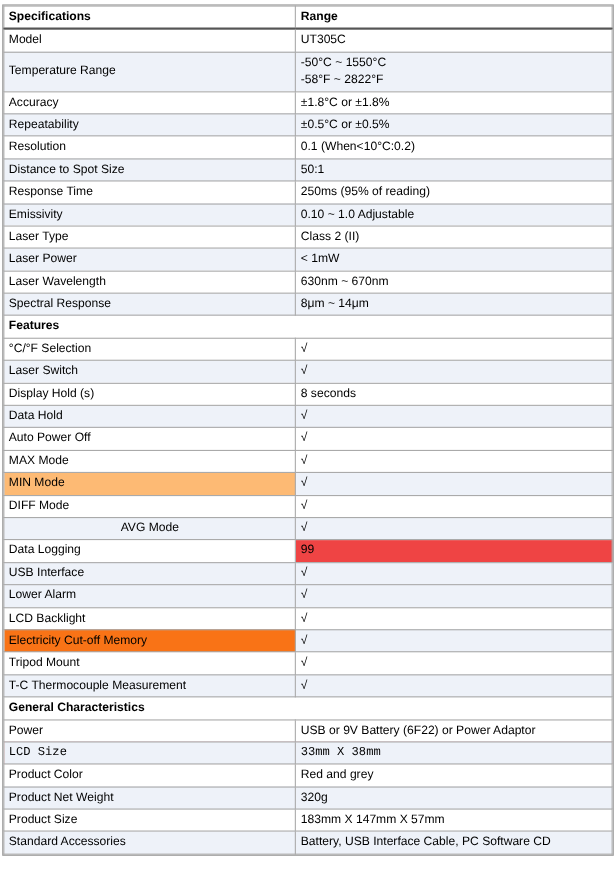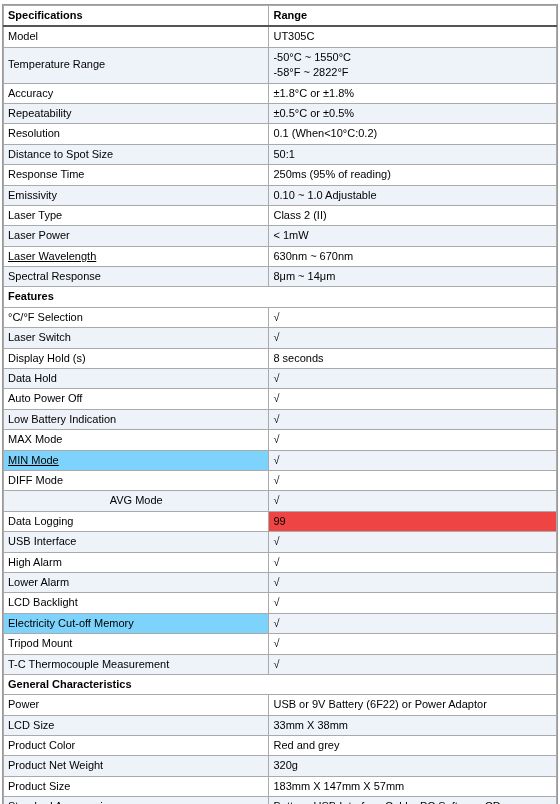--- a/index.html
+++ b/index.html
@@ -92,21 +92,21 @@
         </tr>
         <tr style="background: rgb(255, 255, 255);">
           <td style="background: rgb(255, 255, 255);">Laser Type</td>
           <td style="background: rgb(255, 255, 255);">Class 2 (II)</td>
         </tr>
         <tr style="background: rgb(238, 242, 249);">
           <td style="background: rgb(238, 242, 249);">Laser Power</td>
           <td style="background: rgb(238, 242, 249);">&lt; 1mW</td>
         </tr>
         <tr style="background: rgb(255, 255, 255);">
-          <td style="background: rgb(255, 255, 255); text-decoration: underline;">Laser Wavelength</td>
+          <td style="background: rgb(255, 255, 255);">Laser Wavelength</td>
           <td style="background: rgb(255, 255, 255);">630nm ~ 670nm</td>
         </tr>
         <tr style="background: rgb(238, 242, 249);">
           <td style="background: rgb(238, 242, 249);">Spectral Response</td>
           <td style="background: rgb(238, 242, 249);">8μm ~ 14μm</td>
         </tr>
         <tr class="section-header">
           <td colspan="2" style="font-weight: bold;">Features</td>
         </tr>
         <tr style="background: rgb(255, 255, 255);">
@@ -122,80 +122,72 @@
           <td style="background: rgb(255, 255, 255);">8 seconds</td>
         </tr>
         <tr style="background: rgb(238, 242, 249);">
           <td style="background: rgb(238, 242, 249);">Data Hold</td>
           <td style="background: rgb(238, 242, 249);">√</td>
         </tr>
         <tr style="background: rgb(255, 255, 255);">
           <td style="background: rgb(255, 255, 255);">Auto Power Off</td>
           <td style="background: rgb(255, 255, 255);">√</td>
         </tr>
-        <tr style="background: rgb(238, 242, 249);">
-          <td style="background: rgb(238, 242, 249);">Low Battery Indication</td>
-          <td style="background: rgb(238, 242, 249);">√</td>
-        </tr>
         <tr style="background: rgb(255, 255, 255);">
           <td style="background: rgb(255, 255, 255);">MAX Mode</td>
           <td style="background: rgb(255, 255, 255);">√</td>
         </tr>
         <tr style="background: rgb(238, 242, 249);">
-          <td style="background: #7dd3fc; text-decoration: underline;">MIN Mode</td>
+          <td style="background: #fdba74;">MIN Mode</td>
           <td style="background: rgb(238, 242, 249);">√</td>
         </tr>
         <tr style="background: rgb(255, 255, 255);">
           <td style="background: rgb(255, 255, 255);">DIFF Mode</td>
           <td style="background: rgb(255, 255, 255);">√</td>
         </tr>
         <tr style="background: rgb(238, 242, 249);">
           <td style="background: rgb(238, 242, 249); text-align: center;">AVG Mode</td>
           <td style="background: rgb(238, 242, 249);">√</td>
         </tr>
         <tr style="background: rgb(255, 255, 255);">
           <td style="background: rgb(255, 255, 255);">Data Logging</td>
           <td style="background: #ef4444;">99</td>
         </tr>
         <tr style="background: rgb(238, 242, 249);">
           <td style="background: rgb(238, 242, 249);">USB Interface</td>
           <td style="background: rgb(238, 242, 249);">√</td>
         </tr>
-        <tr style="background: rgb(255, 255, 255);">
-          <td style="background: rgb(255, 255, 255);">High Alarm</td>
-          <td style="background: rgb(255, 255, 255);">√</td>
-        </tr>
         <tr style="background: rgb(238, 242, 249);">
           <td style="background: rgb(238, 242, 249);">Lower Alarm</td>
           <td style="background: rgb(238, 242, 249);">√</td>
         </tr>
         <tr style="background: rgb(255, 255, 255);">
           <td style="background: rgb(255, 255, 255);">LCD Backlight</td>
           <td style="background: rgb(255, 255, 255);">√</td>
         </tr>
         <tr style="background: rgb(238, 242, 249);">
-          <td style="background: #7dd3fc;">Electricity Cut-off Memory</td>
+          <td style="background: #f97316;">Electricity Cut-off Memory</td>
           <td style="background: rgb(238, 242, 249);">√</td>
         </tr>
         <tr style="background: rgb(255, 255, 255);">
           <td style="background: rgb(255, 255, 255);">Tripod Mount</td>
           <td style="background: rgb(255, 255, 255);">√</td>
         </tr>
         <tr style="background: rgb(238, 242, 249);">
           <td style="background: rgb(238, 242, 249);">T-C Thermocouple Measurement</td>
           <td style="background: rgb(238, 242, 249);">√</td>
         </tr>
         <tr class="section-header">
           <td colspan="2" style="font-weight: bold;">General Characteristics</td>
         </tr>
         <tr style="background: rgb(255, 255, 255);">
           <td style="background: rgb(255, 255, 255);">Power</td>
           <td style="background: rgb(255, 255, 255);">USB or 9V Battery (6F22) or Power Adaptor</td>
         </tr>
-        <tr style="background: #fca5a5;">
+        <tr style="background: #fca5a5; font-family: Liberation Mono, monospace;">
           <td style="background: rgb(238, 242, 249);">LCD Size</td>
           <td style="background: rgb(238, 242, 249);">33mm X 38mm</td>
         </tr>
         <tr style="background: rgb(255, 255, 255);">
           <td style="background: rgb(255, 255, 255);">Product Color</td>
           <td style="background: rgb(255, 255, 255);">Red and grey</td>
         </tr>
         <tr style="background: rgb(238, 242, 249);">
           <td style="background: rgb(238, 242, 249);">Product Net Weight</td>
           <td style="background: rgb(238, 242, 249);">320g</td>

